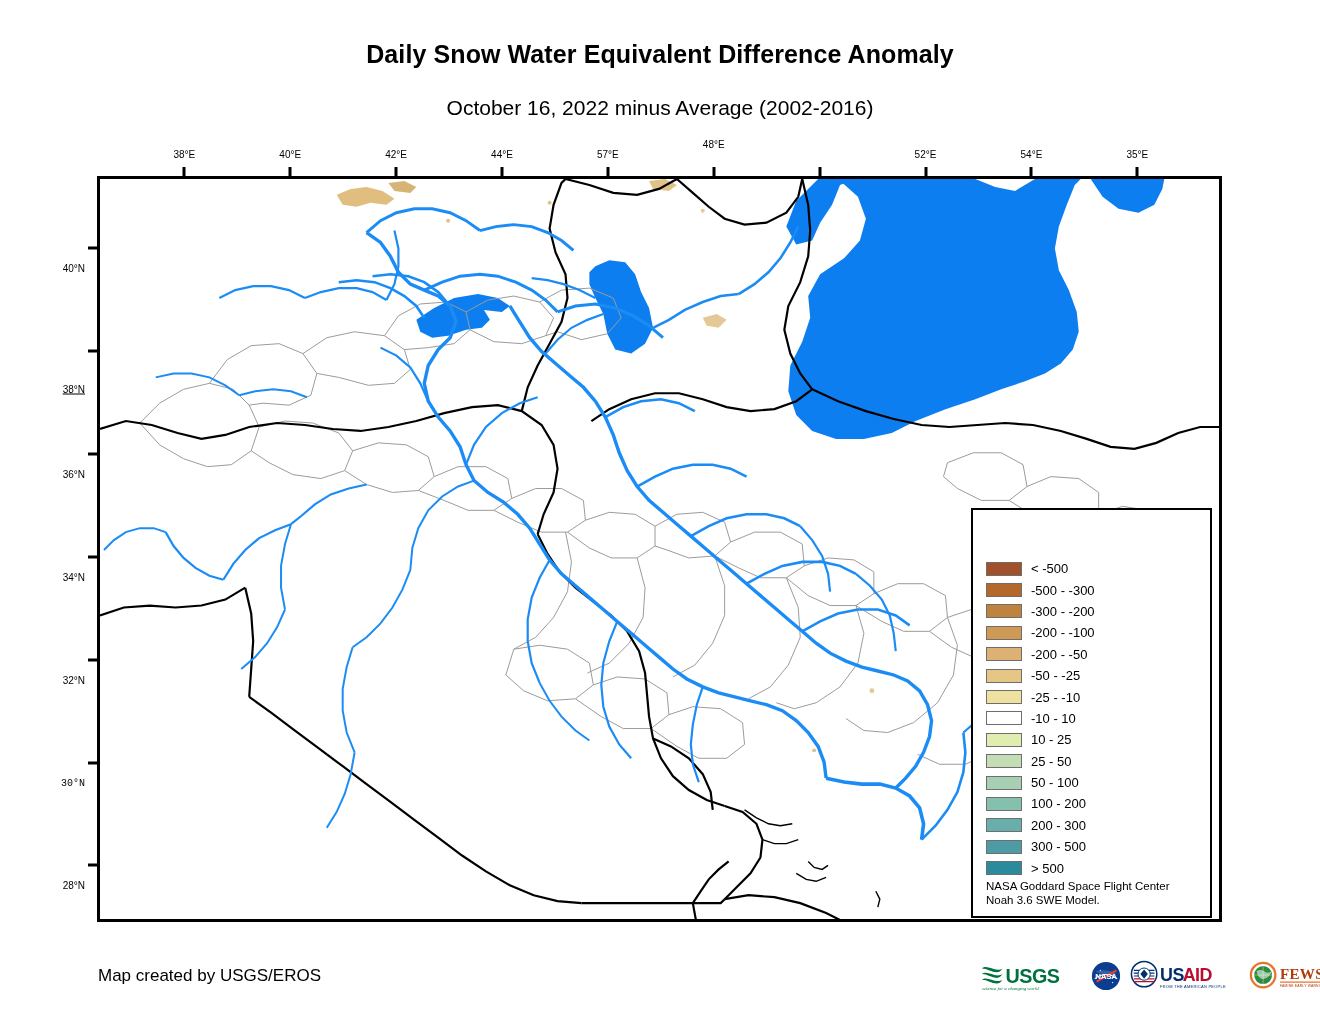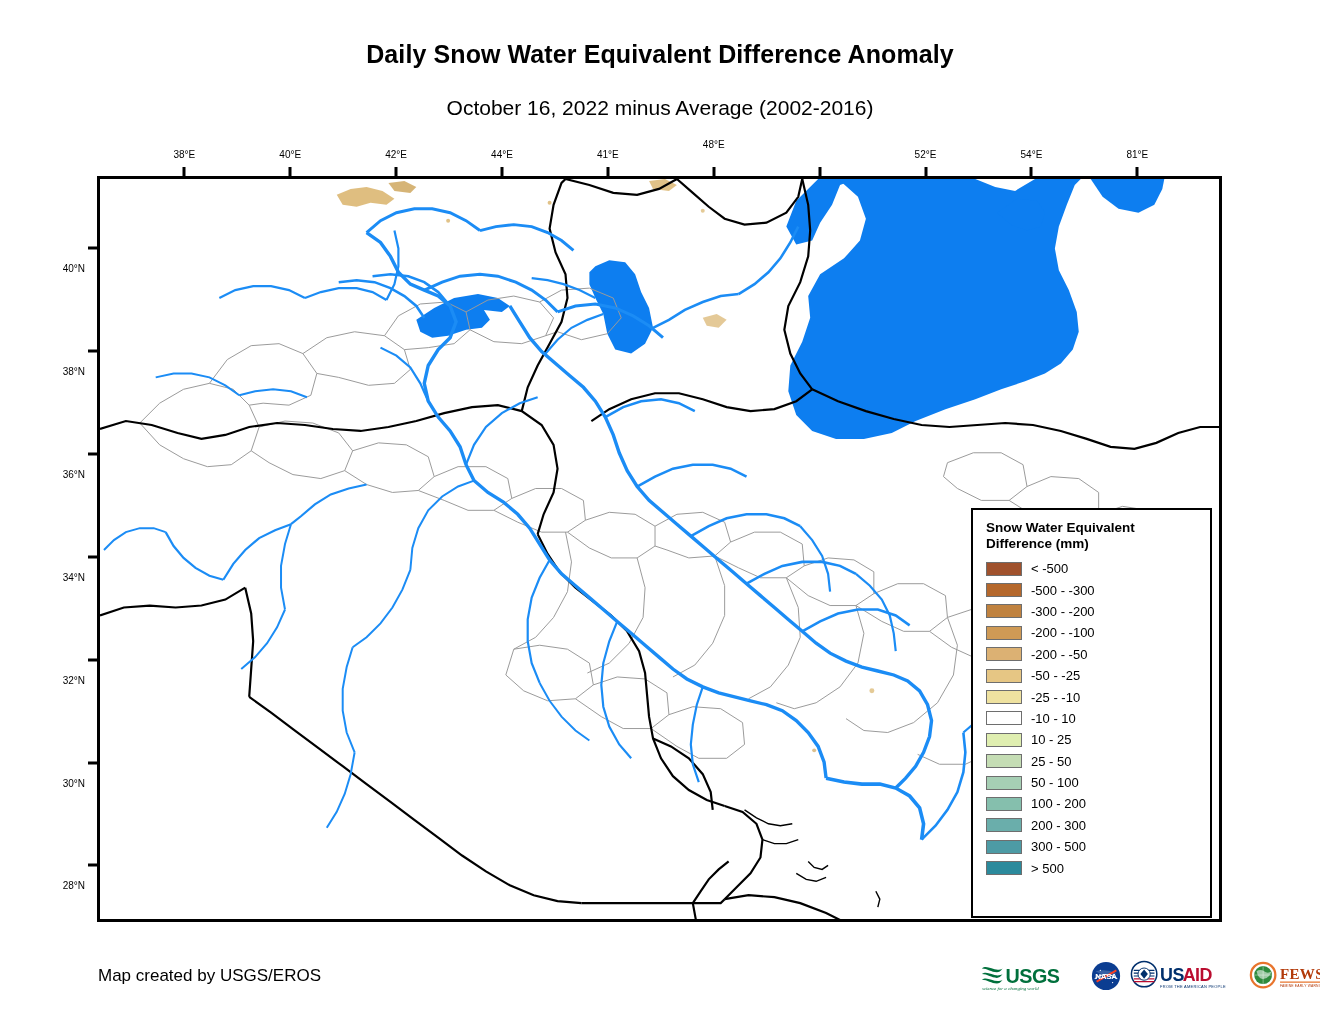--- a/index.html
+++ b/index.html
@@ -178,45 +178,45 @@
 <div id="lon-axis">
     <div class="lon-tick" style="left: 184.353px; top: 167px;"></div>
     <div class="lon-label" style="left: 184.353px; top: 149px;">38°E</div>
     <div class="lon-tick" style="left: 290.235px; top: 167px;"></div>
     <div class="lon-label" style="left: 290.235px; top: 149px;">40°E</div>
     <div class="lon-tick" style="left: 396.118px; top: 167px;"></div>
     <div class="lon-label" style="left: 396.118px; top: 149px;">42°E</div>
     <div class="lon-tick" style="left: 502px; top: 167px;"></div>
     <div class="lon-label" style="left: 502px; top: 149px;">44°E</div>
     <div class="lon-tick" style="left: 607.882px; top: 167px;"></div>
-    <div class="lon-label" style="left: 607.882px; top: 149px;">41°E</div>
+    <div class="lon-label" style="left: 607.882px; top: 149px;">57°E</div>
     <div class="lon-tick" style="left: 713.765px; top: 167px;"></div>
     <div class="lon-label" style="left: 713.765px; top: 139px;">48°E</div>
     <div class="lon-tick" style="left: 819.647px; top: 167px;"></div>
     <div class="lon-label" style="left: 819.647px; top: 149px; margin-top: 40px;">50°E</div>
     <div class="lon-tick" style="left: 925.529px; top: 167px;"></div>
     <div class="lon-label" style="left: 925.529px; top: 149px;">52°E</div>
     <div class="lon-tick" style="left: 1031.41px; top: 167px;"></div>
     <div class="lon-label" style="left: 1031.41px; top: 149px;">54°E</div>
     <div class="lon-tick" style="left: 1137.29px; top: 167px;"></div>
-    <div class="lon-label" style="left: 1137.29px; top: 149px;">81°E</div>
+    <div class="lon-label" style="left: 1137.29px; top: 149px;">35°E</div>
   </div>
 <div id="lat-axis">
     <div class="lat-tick" style="left: 88px; top: 248.028px;"></div>
     <div class="lat-label" style="left: 39px; width: 46px; top: 248.028px;">40°N</div>
     <div class="lat-tick" style="left: 88px; top: 350.924px;"></div>
-    <div class="lat-label" style="left: 39px; width: 46px; top: 351px;">38°N</div>
+    <div class="lat-label" style="left: 39px; width: 46px; top: 369px; text-decoration: underline;">38°N</div>
     <div class="lat-tick" style="left: 88px; top: 453.821px;"></div>
     <div class="lat-label" style="left: 39px; width: 46px; top: 453.821px;">36°N</div>
     <div class="lat-tick" style="left: 88px; top: 556.717px;"></div>
     <div class="lat-label" style="left: 39px; width: 46px; top: 556.717px;">34°N</div>
     <div class="lat-tick" style="left: 88px; top: 659.614px;"></div>
     <div class="lat-label" style="left: 39px; width: 46px; top: 659.614px;">32°N</div>
     <div class="lat-tick" style="left: 88px; top: 762.51px;"></div>
-    <div class="lat-label" style="left: 39px; width: 46px; top: 762.51px;">30°N</div>
+    <div class="lat-label" style="left: 39px; width: 46px; top: 762.51px; font-family: Liberation Mono, monospace;">30°N</div>
     <div class="lat-tick" style="left: 88px; top: 865.407px;"></div>
     <div class="lat-label" style="left: 39px; width: 46px; top: 865.407px;">28°N</div>
   </div>
 
 <div id="map-frame">
   <svg id="map-canvas" viewBox="0 0 1125 746" preserveAspectRatio="none">
     <defs>
       <clipPath id="frameclip">
           <rect x="0" y="0" width="1125" height="746"></rect>
         </clipPath>
@@ -432,24 +432,20 @@
         <path d="M 712,688 L 718,694 L 726,696 L 732,692"></path>
         <path d="M 700,700 L 710,706 L 720,708 L 730,704"></path>
         <path d="M 780,718 L 784,726 L 782,734"></path>
         <path d="M 838,756 L 844,764 L 842,774 L 834,778"></path>
       </g>
     </g>
   </svg>
 </div>
 
 <div id="legend">
-  <div id="legend-title">
-    <div>Snow Water Equivalent</div>
-    <div>Difference (mm)</div>
-  </div>
   <div id="legend-items">
       <div class="legend-row">
         <span class="legend-swatch" style="background: rgb(160, 82, 45);"></span>
         <span class="legend-label">&lt; -500</span>
       </div>
       <div class="legend-row">
         <span class="legend-swatch" style="background: rgb(181, 104, 44);"></span>
         <span class="legend-label">-500 - -300</span>
       </div>
       <div class="legend-row">
@@ -498,20 +494,24 @@
       </div>
       <div class="legend-row">
         <span class="legend-swatch" style="background: rgb(77, 155, 165);"></span>
         <span class="legend-label">300 - 500</span>
       </div>
       <div class="legend-row">
         <span class="legend-swatch" style="background: rgb(43, 138, 156);"></span>
         <span class="legend-label">&gt; 500</span>
       </div>
     </div>
+  <div id="legend-source">
+    <div>NASA Goddard Space Flight Center</div>
+    <div>Noah 3.6 SWE Model.</div>
+  </div>
 </div>
 
 <div id="footer-credit">Map created by USGS/EROS</div>
 
 <div id="logo-bar">
 
   <svg class="logo" viewBox="0 0 108 34">
     <g fill="#00703c">
       <path d="M2,9 C8,4 16,14 24,9 C22,12 20,13 18,13 C12,13 8,9 2,9 Z"></path>
       <path d="M2,15 C8,10 16,20 24,15 C22,18 20,19 18,19 C12,19 8,15 2,15 Z"></path>

